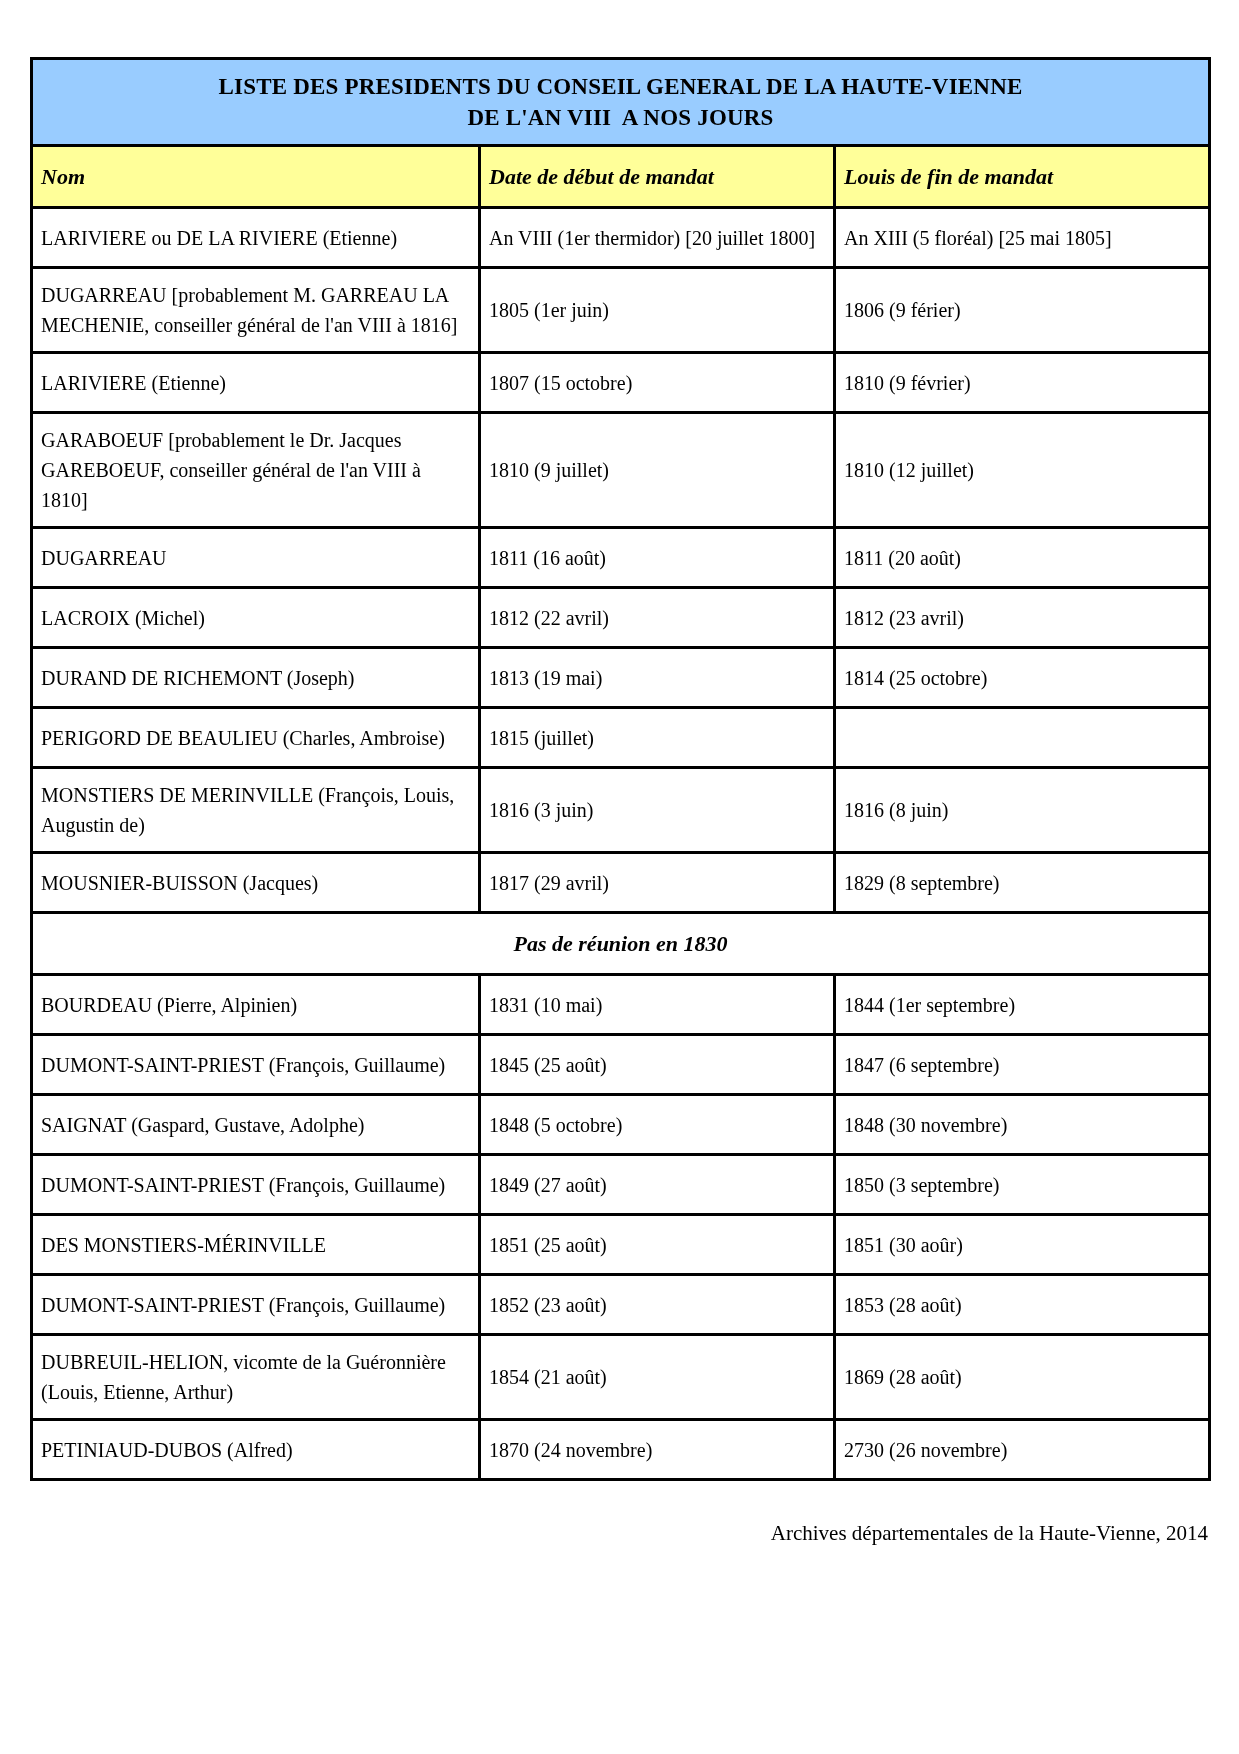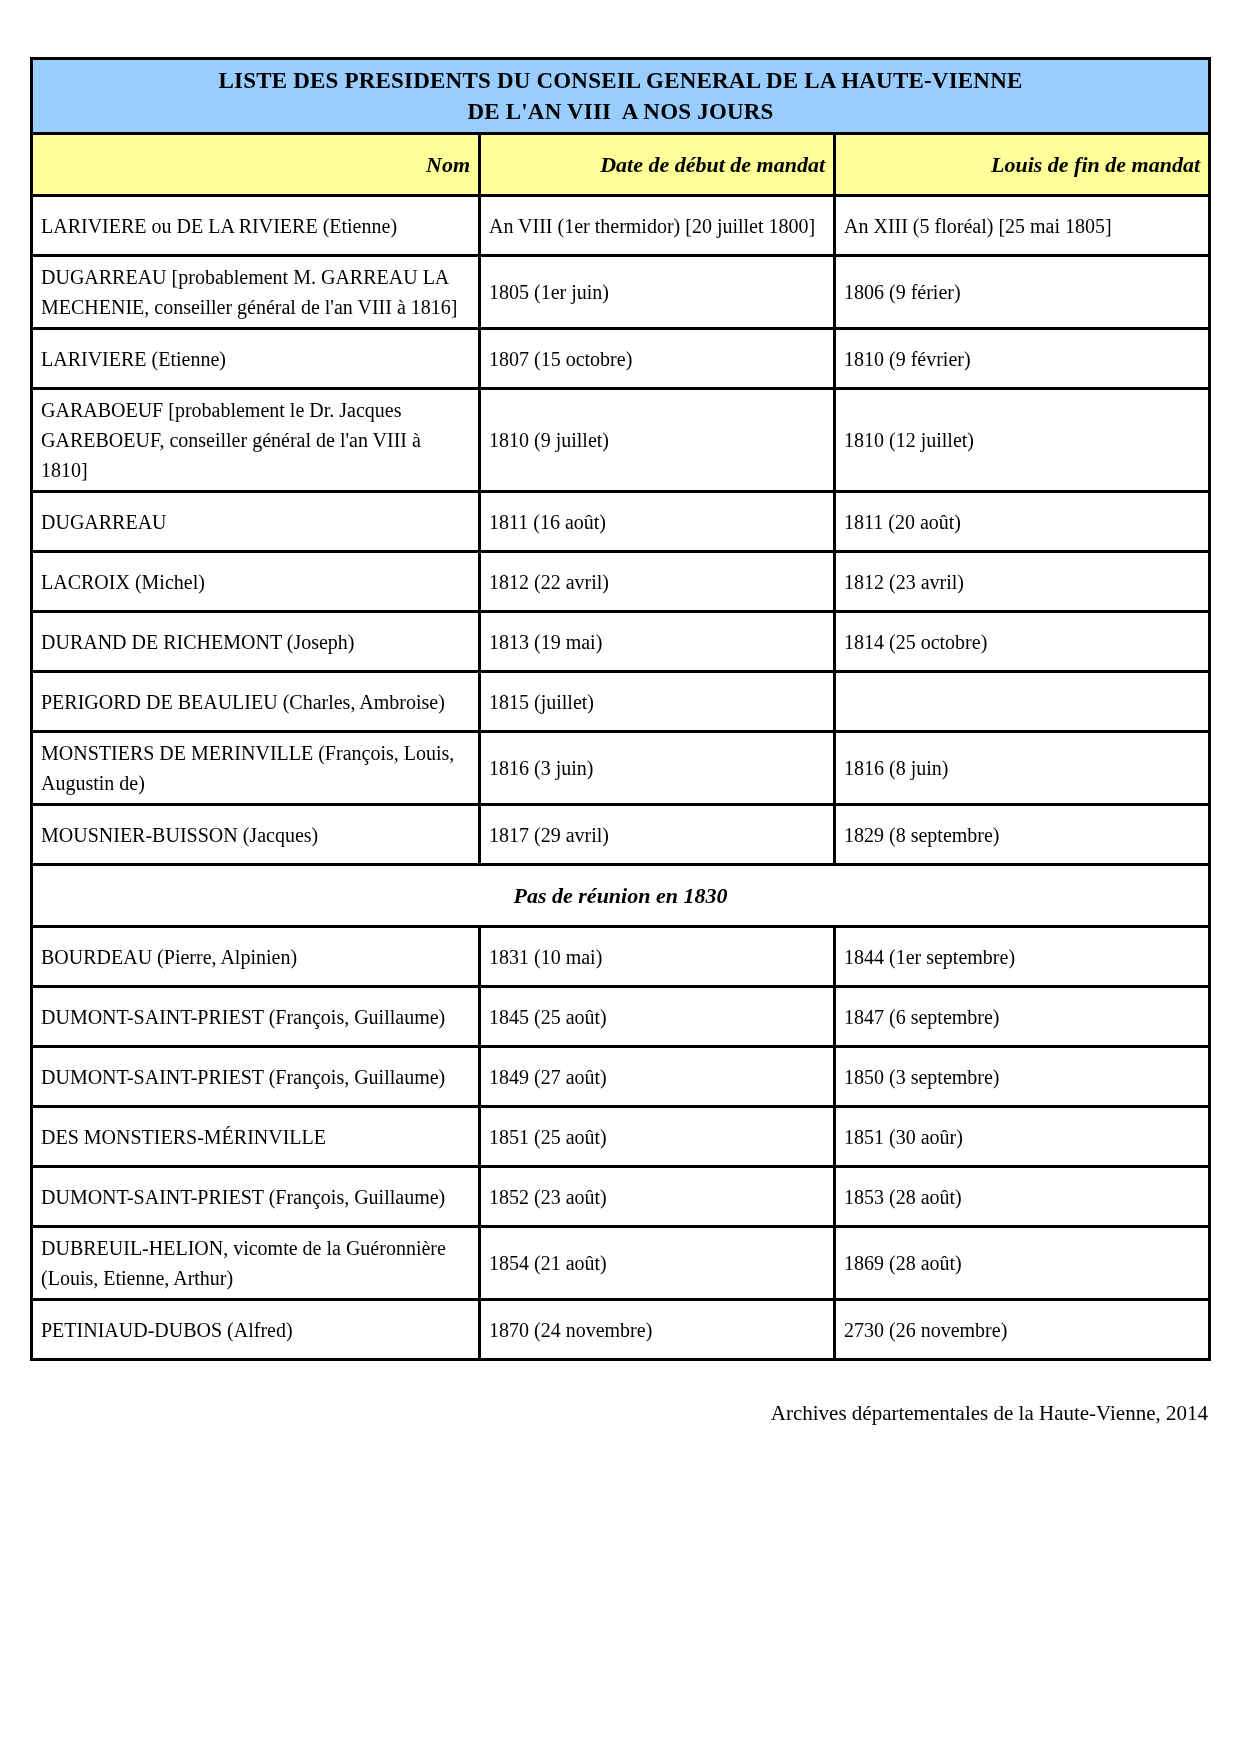--- a/index.html
+++ b/index.html
@@ -25,39 +25,39 @@
     padding: 57px 31px 0 30px;
   }
   table.presidents {
     width: 1178px;
     border-collapse: collapse;
     table-layout: fixed;
   }
   table.presidents th,
   table.presidents td {
     border: 3px solid var(--border-c, #000);
-    padding: 5px 8px;
+    padding: 11px 8px;
     vertical-align: middle;
   }
   .title-cell {
     background: var(--title-bg, #99CCFF);
     text-align: center;
     font-weight: bold;
     font-size: 23px;
     line-height: 31px;
     height: 70px;
     letter-spacing: 0.2px;
   }
   .title-line2 { white-space: pre-wrap; }
   .col-header {
     background: var(--header-bg, #FFFF99);
     font-weight: bold;
     font-style: italic;
     font-size: 22px;
-    text-align: right;
+    text-align: left;
     height: 62px;
   }
   td.name-cell,
   td.start-date-cell,
   td.end-date-cell {
     font-size: 20px;
     line-height: 30px;
     height: 60px;
     text-align: left;
   }
@@ -156,20 +156,25 @@
           <td class="name-cell">BOURDEAU (Pierre, Alpinien)</td>
           <td class="start-date-cell">1831 (10 mai)</td>
           <td class="end-date-cell">1844 (1er septembre)</td>
         </tr>
         <tr>
           <td class="name-cell">DUMONT-SAINT-PRIEST (François, Guillaume)</td>
           <td class="start-date-cell">1845 (25 août)</td>
           <td class="end-date-cell">1847 (6 septembre)</td>
         </tr>
         <tr>
+          <td class="name-cell">SAIGNAT (Gaspard, Gustave, Adolphe)</td>
+          <td class="start-date-cell">1848 (5 octobre)</td>
+          <td class="end-date-cell">1848 (30 novembre)</td>
+        </tr>
+        <tr>
           <td class="name-cell">DUMONT-SAINT-PRIEST (François, Guillaume)</td>
           <td class="start-date-cell">1849 (27 août)</td>
           <td class="end-date-cell">1850 (3 septembre)</td>
         </tr>
         <tr>
           <td class="name-cell">DES MONSTIERS-MÉRINVILLE</td>
           <td class="start-date-cell">1851 (25 août)</td>
           <td class="end-date-cell">1851 (30 aoûr)</td>
         </tr>
         <tr>

